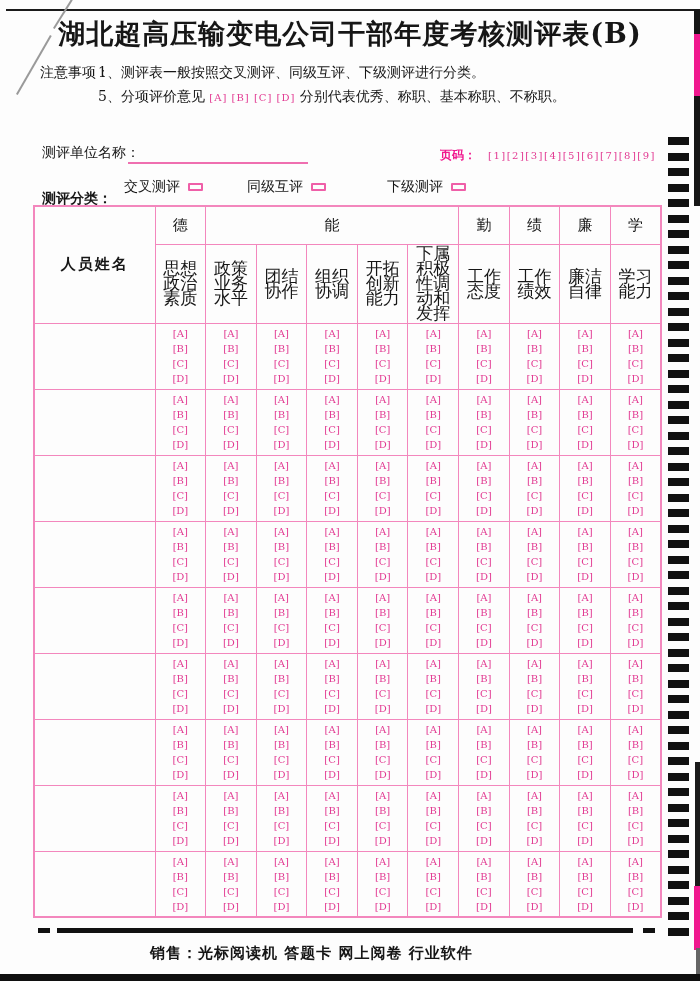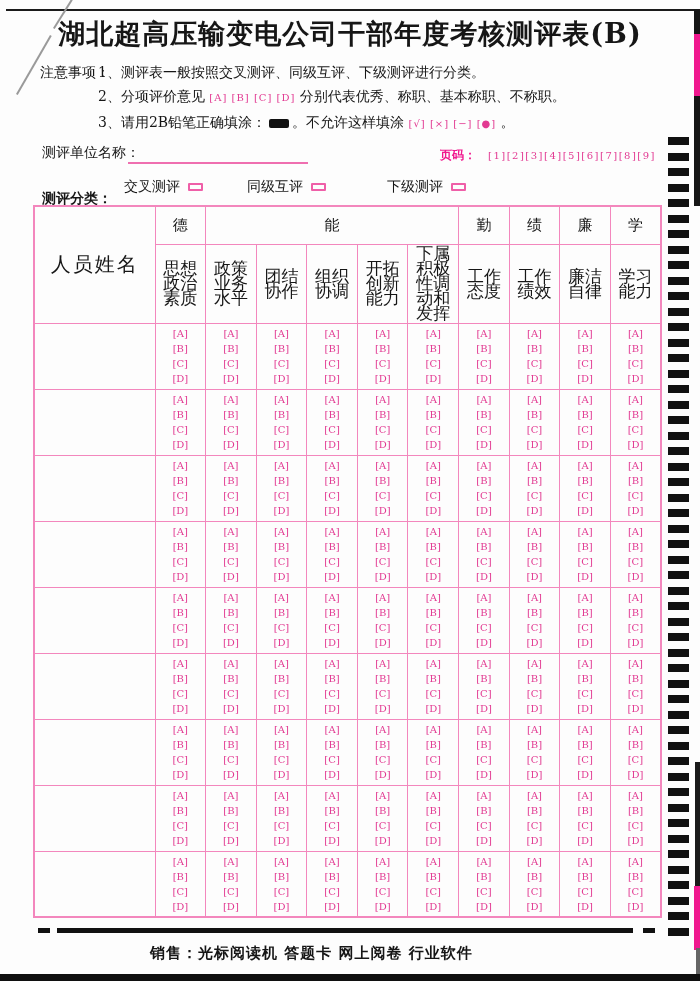--- a/index.html
+++ b/index.html
@@ -51,21 +51,21 @@
   .cat-row{position:absolute;left:0;top:178px;width:700px;height:24px;font-size:14px;}
   .cat-label{position:absolute;left:42px;top:12px;font-weight:bold;}
   .cat-item{position:absolute;top:0;white-space:nowrap;}
   .cat-item.c0{left:105px;padding-left:19px;} .cat-item.c1{left:247px;} .cat-item.c2{left:387px;}
   .cat-box{display:inline-block;width:15px;height:8px;border:2px solid #ef5fa8;margin-left:8px;vertical-align:middle;border-radius:1px;}
   
   .tbl-wrap{position:absolute;left:33px;top:205px;}
   table.eval{border-collapse:collapse;table-layout:fixed;width:627px;}
   table.eval th,table.eval td{border:1px solid var(--pink-line);padding:0;text-align:center;vertical-align:middle;}
   table.eval{border:2px solid var(--pink-line);}
-  th.name-th{font-size:20px;font-weight:normal;letter-spacing:2px;}
+  th.name-th{font-size:15px;font-weight:bold;letter-spacing:2px;}
   th.group-th{height:38px;font-size:15px;font-weight:normal;}
   th.sub-th{height:79px;font-size:17px;font-weight:normal;line-height:15px;white-space:pre-line;}
   td.name-cell{height:66px;}
   td.bubble-cell{height:66px;vertical-align:middle;}
   .bubble{display:block;color:var(--pink-text);font-size:10px;line-height:15px;letter-spacing:0px;}
   
   .footer-bar-dash-l{position:absolute;left:38px;top:928px;width:12px;height:5px;background:#111;}
   .footer-bar-main{position:absolute;left:57px;top:928px;width:576px;height:5px;background:#111;}
   .footer-bar-dash-r{position:absolute;left:643px;top:928px;width:12px;height:5px;background:#111;}
   .footer-text{position:absolute;left:150px;top:944px;font-size:15px;font-weight:bold;letter-spacing:1px;}
@@ -140,24 +140,21 @@
       <div class="mark"></div>
     </div>
 
   <div class="title">湖北超高压输变电公司干部年度考核测评表(B)</div>
 
   <div class="notices">
     <div class="notice-line">
       <span class="notice-label">注意事项：</span><span>1、测评表一般按照交叉测评、同级互评、下级测评进行分类。</span>
     </div>
     <div class="notice-line notice-indent">
-      <span>2、分项评价意见 </span><span class="pink-opts">[A] [B] [C] [D]</span><span> 分别代表优秀、称职、基本称职、不称职。</span>
-    </div>
-    <div class="notice-line notice-indent">
-      <span>3、请用2B铅笔正确填涂：</span><span class="fill-sample"></span><span>。不允许这样填涂 </span><span class="pink-opts">[√] [×] [−] [●]</span><span> 。</span>
+      <span>5、分项评价意见 </span><span class="pink-opts">[A] [B] [C] [D]</span><span> 分别代表优秀、称职、基本称职、不称职。</span>
     </div>
   </div>
 
   <div class="unit-row">
     <span class="unit-label">测评单位名称：</span>
     <div class="unit-line"></div>
     <span class="pageno-label">页码：</span>
     <span class="pageno-opts">[1][2][3][4][5][6][7][8][9]</span>
   </div>
 

